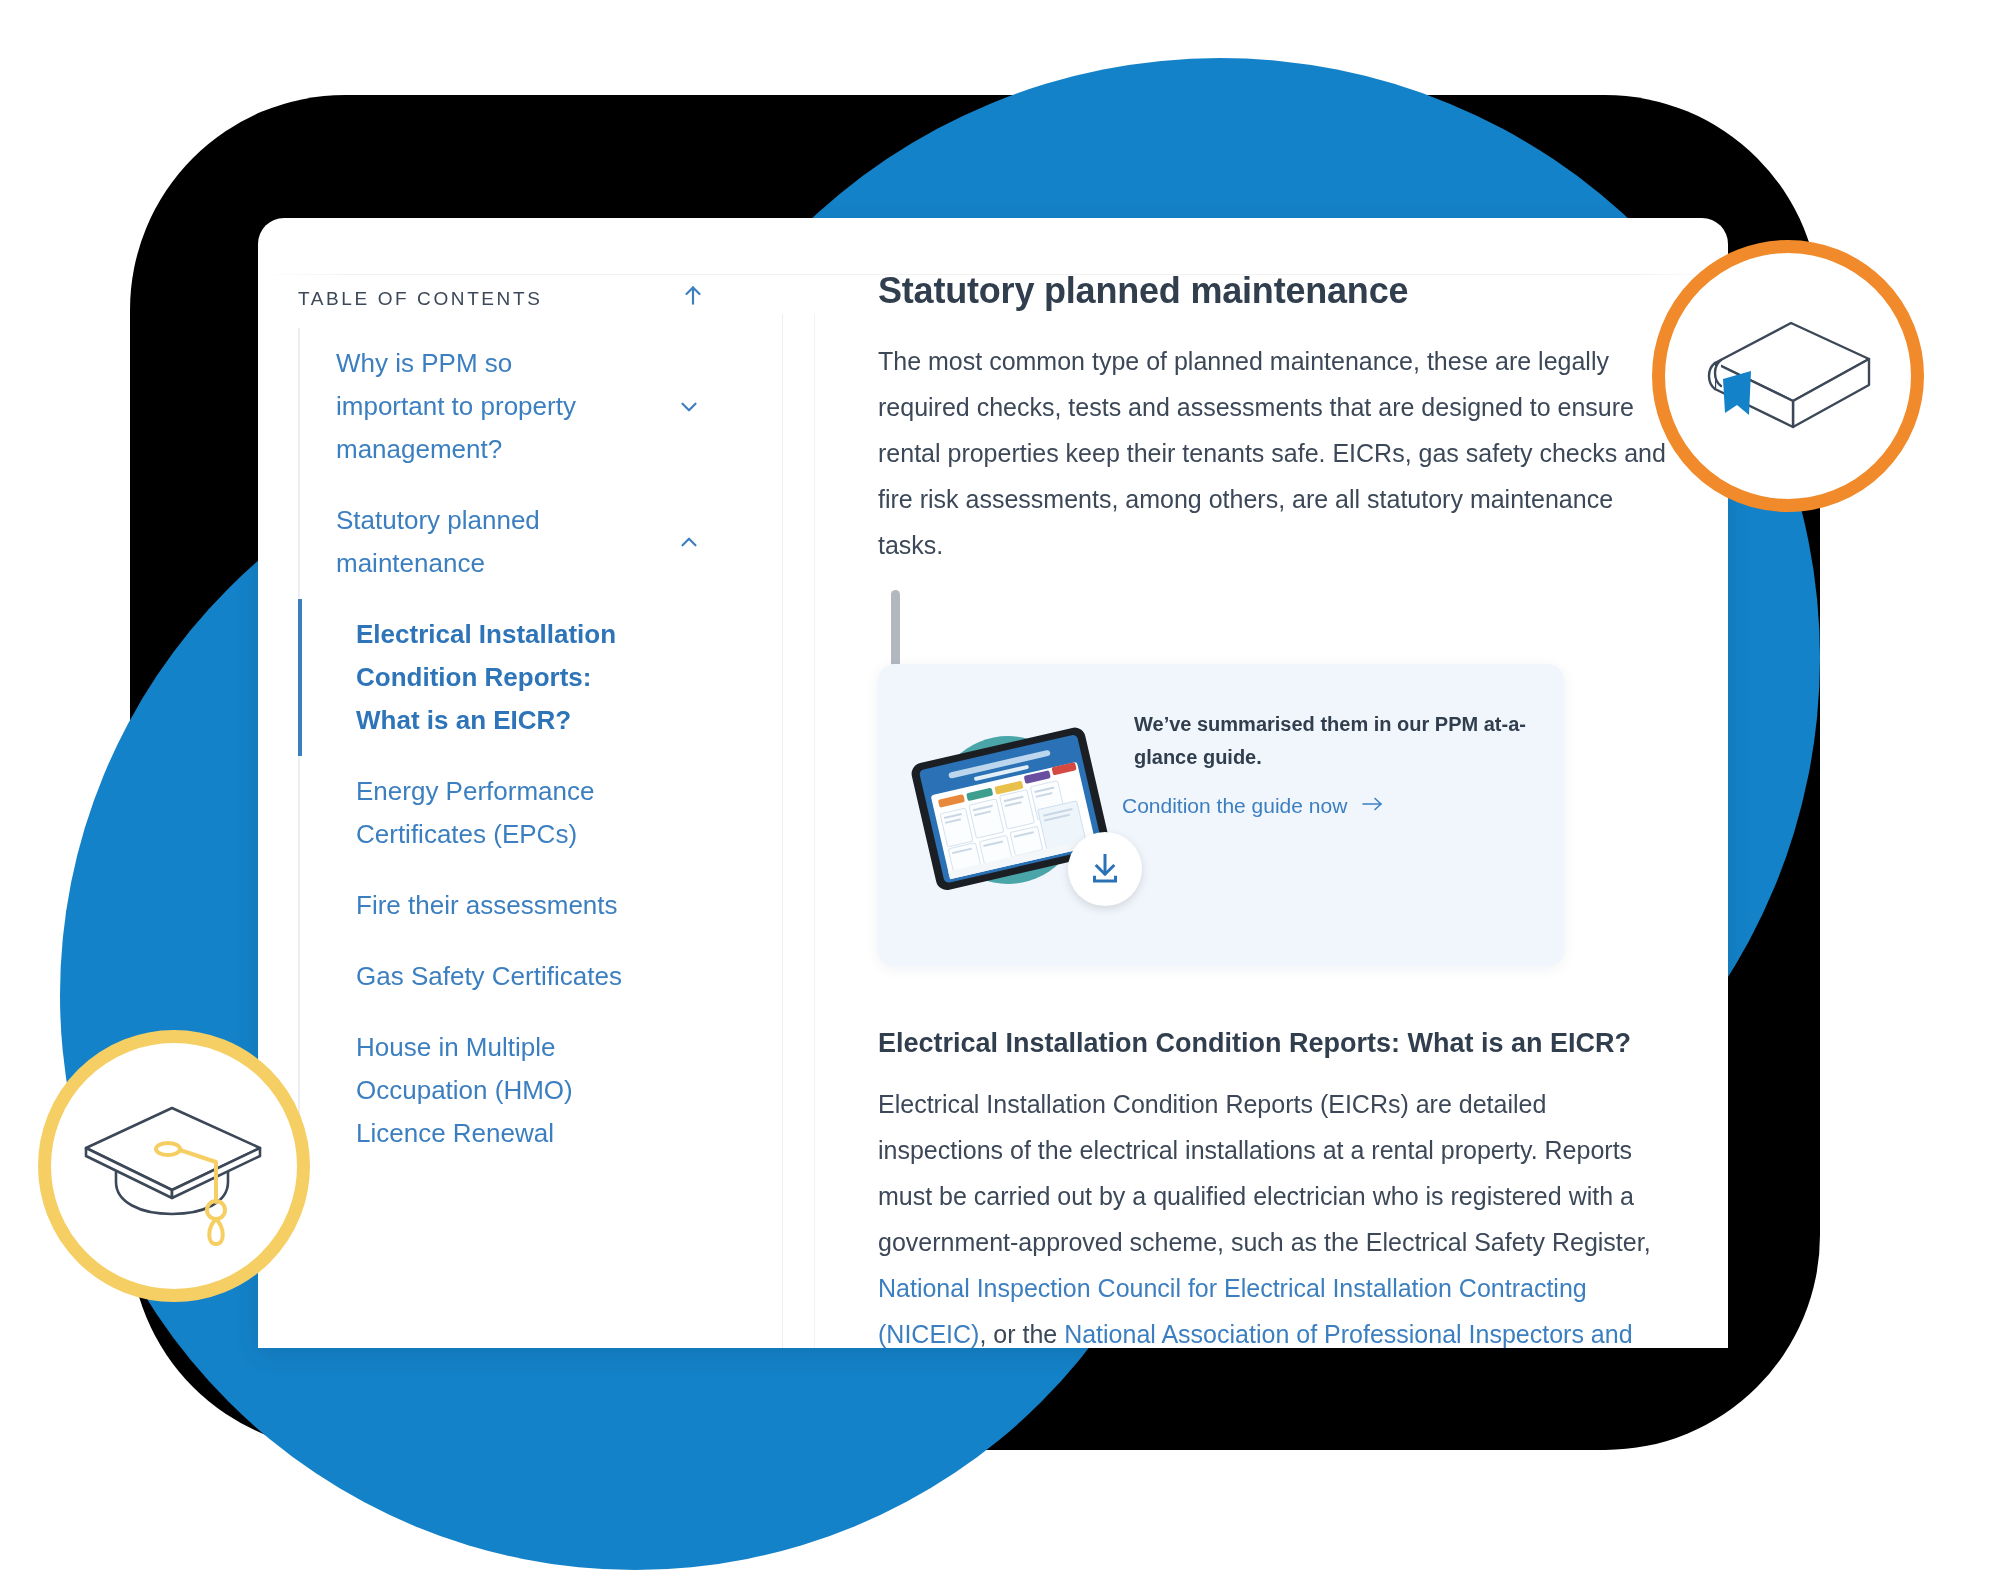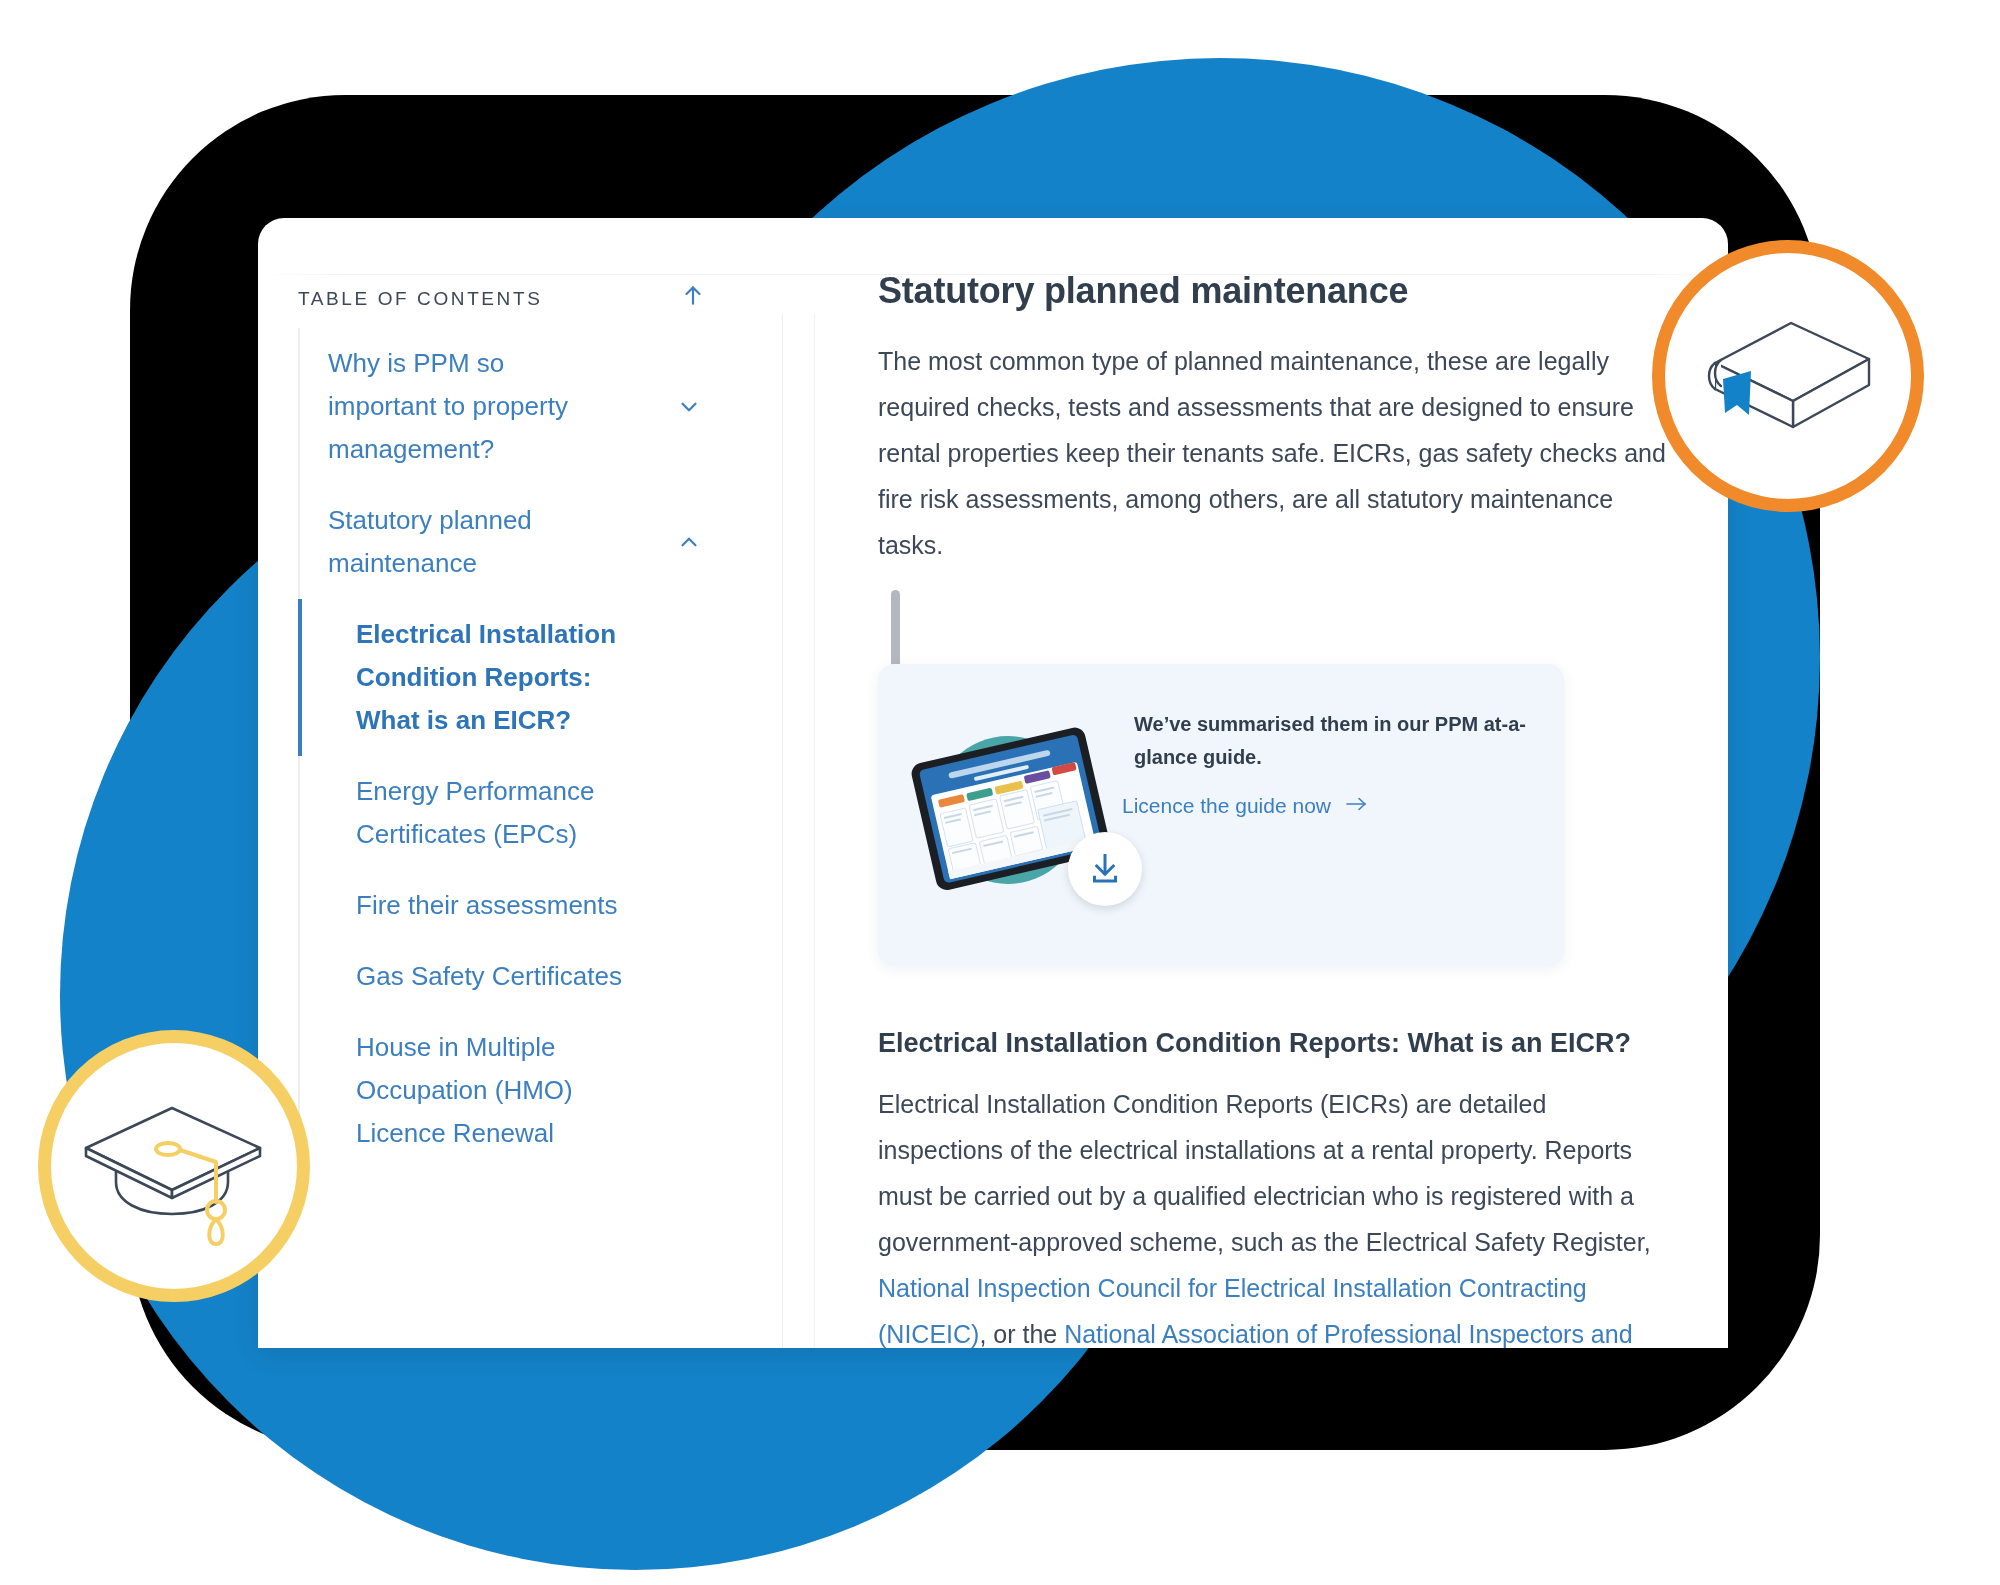--- a/index.html
+++ b/index.html
@@ -70,21 +70,21 @@
   }
   .toc-list{
     position:absolute; left:0; top:40px;
     width:430px;
     border-left:2px solid #eceef1;
     padding:0;
   }
   .toc-item{
     position:relative;
     display:flex;align-items:center;justify-content:space-between;
-    padding:14px 34px 14px 28px;
+    padding:14px 34px 14px 36px;
     box-sizing:border-box;
   }
   .toc-item .lbl{
     font-size:26px;
     line-height:43px;
     color:#3c7fc0;
     max-width:282px;
   }
   .toc-item.l2 .lbl{ max-width:300px; }
   .toc-item.active .lbl{ font-weight:bold; color:#2e74b8; }
@@ -314,21 +314,21 @@
         <svg width="36" height="36" viewBox="0 0 24 24" fill="none" stroke="#2a72b5" stroke-width="2" stroke-linecap="square" stroke-linejoin="miter">
           <line x1="12" y1="3" x2="12" y2="15"></line>
             <polyline points="6.5,10 12,15.5 17.5,10"></polyline>
             <polyline points="5,17.5 5,20 19,20 19,17.5"></polyline>
         </svg>
       </span>
 
       <div class="cta-body">
         <p class="cta-head">We’ve summarised them in our PPM at-a-glance guide.</p>
         <a class="cta-link" href="#">
-          <span>Licence the guide now</span>
+          <span>Condition the guide now</span>
           <span>
             <svg width="24" height="18" viewBox="0 0 24 18" fill="none" stroke="#3c7fc0" stroke-width="1.6" stroke-linecap="round" stroke-linejoin="round">
               <line x1="2" y1="9" x2="20" y2="9"></line>
                 <polyline points="14,3.5 20,9 14,14.5"></polyline>
             </svg>
           </span>
         </a>
       </div>
     </div>
 

